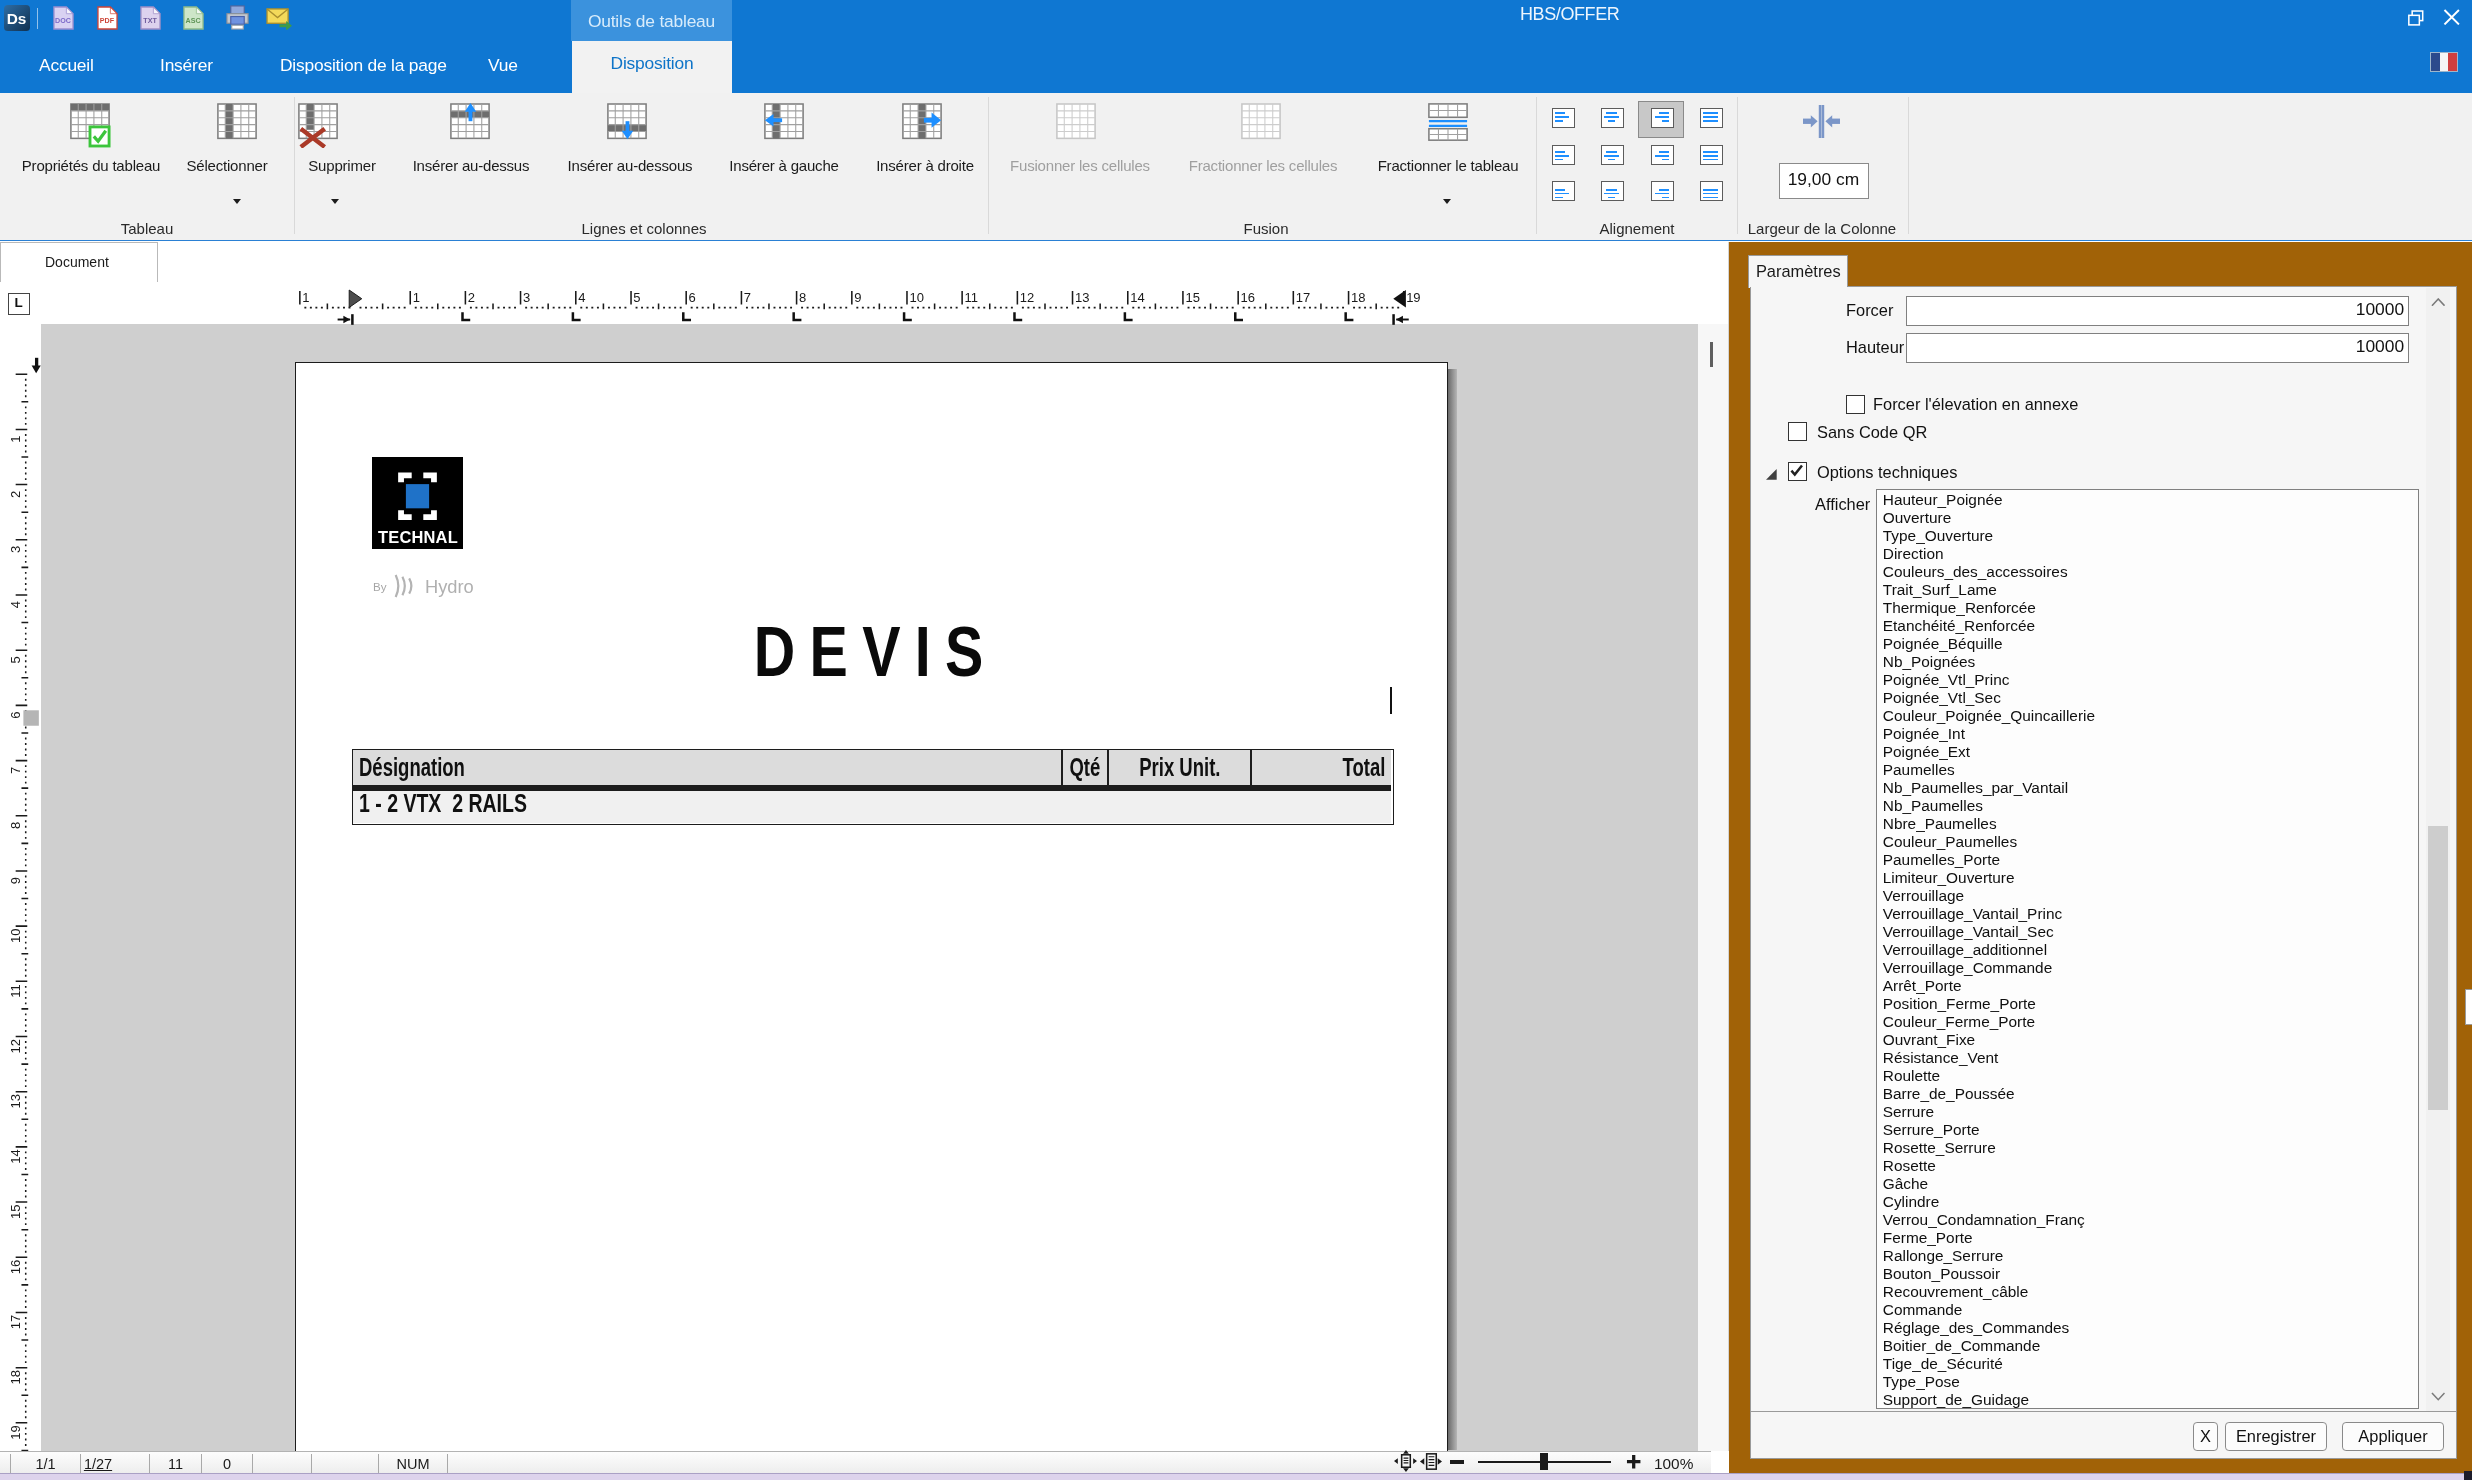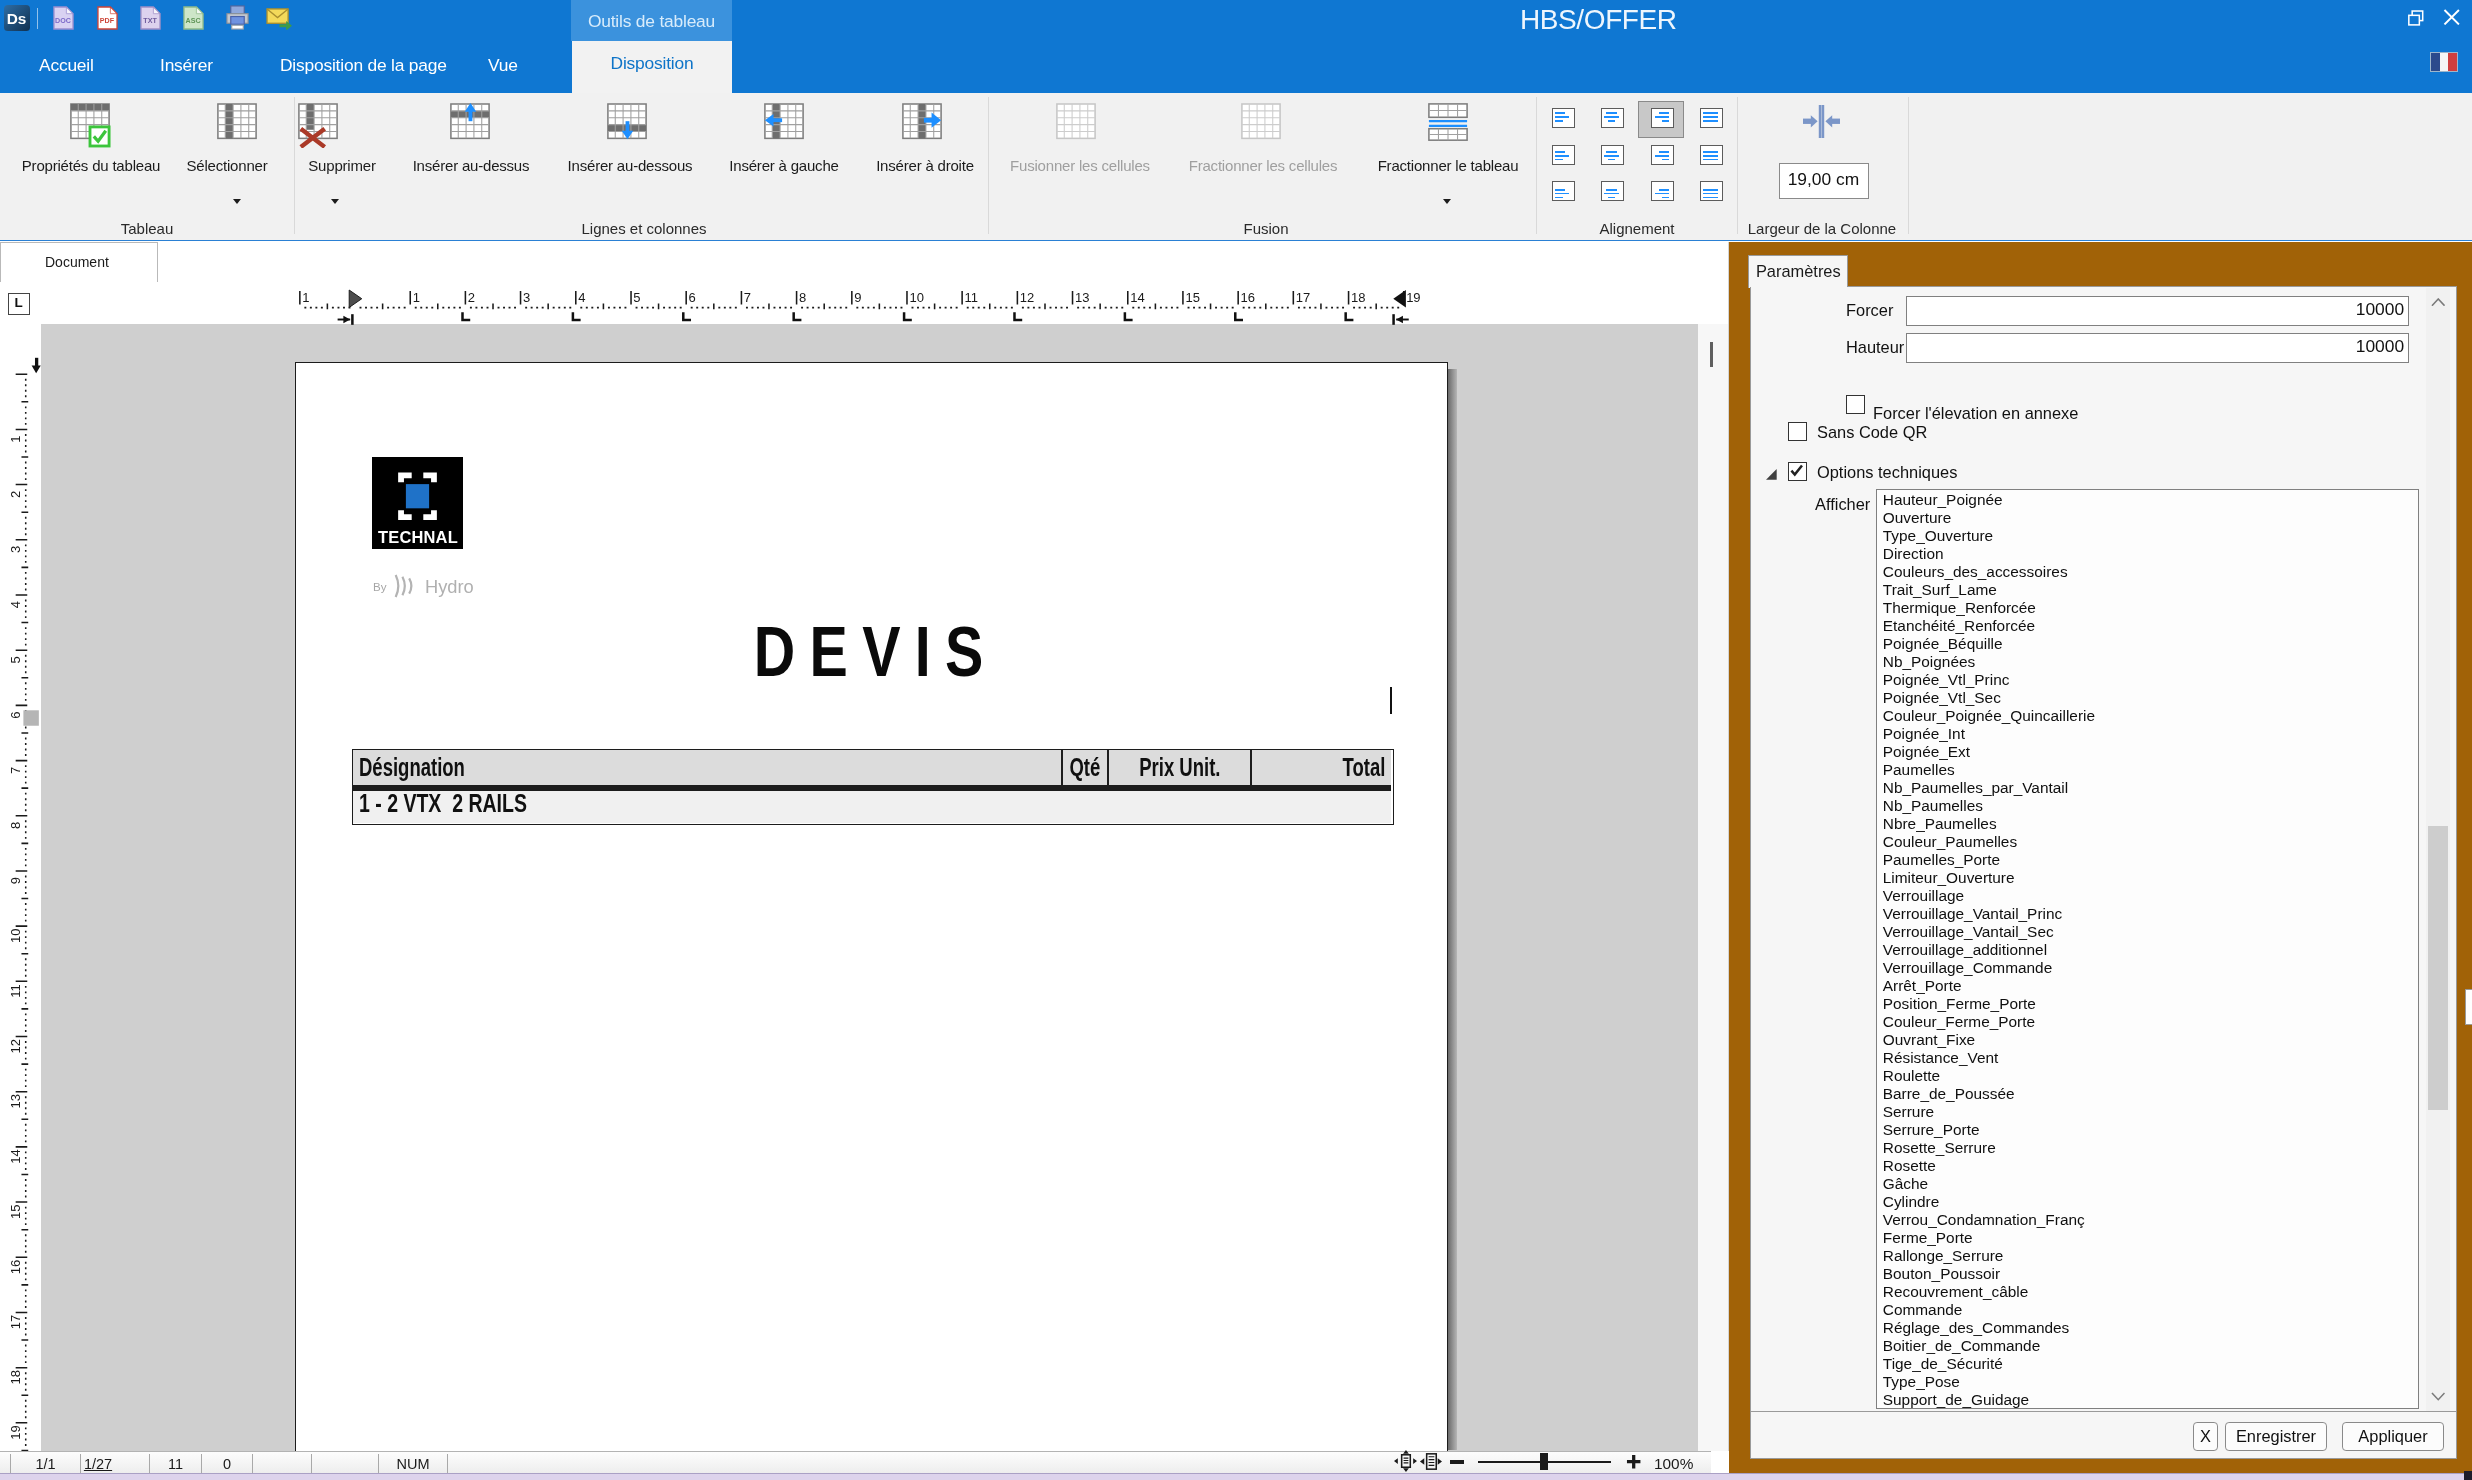--- a/index.html
+++ b/index.html
@@ -5,21 +5,21 @@
 * { margin:0; padding:0; box-sizing:border-box; }
 html,body { width:2473px; height:1480px; }
 body { position:relative; font-family:"Liberation Sans",sans-serif; background:#ffffff; overflow:hidden; }
 .a { position:absolute; }
 svg.a { z-index:6; }
 
 
 #titlebar { left:0; top:0; width:2473px; height:41px; background:#0f77d2; }
 #tabrow { left:0; top:41px; width:2473px; height:52px; background:#0f77d2; }
 #ctxtab { left:571px; top:0; width:161px; height:41px; background:#3b92dd; color:#d8ecfb; font-size:17.4px; text-align:center; line-height:43px; letter-spacing:-0.2px; }
-#titletxt { left:1520px; top:3.9px; color:#eef6fd; font-size:28px; letter-spacing:-0.4px; }
+#titletxt { left:1520px; top:3.9px; color:#eef6fd; font-size:18px; letter-spacing:-0.4px; }
 .tab { color:#ffffff; font-size:17.4px; top:55px; letter-spacing:-0.2px; }
 #activetab { left:572px; top:41px; width:160px; height:52px; background:#f2f2f2; color:#0e74c8; font-size:17.4px; text-align:center; line-height:45px; letter-spacing:-0.2px; }
 
 
 #ribbon { left:0; top:93px; width:2473px; height:148px; background:#f1f1f1; border-bottom:1.9px solid #2a80d4; }
 .gsep { width:1px; top:3.9px; height:137px; background:#d9d9d9; position:absolute; }
 .glabel { position:absolute; top:127px; font-size:15px; color:#2a2a2a; text-align:center; }
 .blabel { position:absolute; top:64px; font-size:15px; letter-spacing:-0.2px; color:#1c1c1c; text-align:center; white-space:nowrap; }
 .blabel.dis { color:#9f9f9f; }
 .icon { position:absolute; top:8.7px; }
@@ -402,21 +402,21 @@
 
 <div class="a" id="rpanel">
   <div id="ptab">Paramètres</div>
   <div style="position:absolute; left:20px; top:44px; width:98px; height:1px; background:#f6f6f6; z-index:3;"></div>
   <div id="gbox">
     <div class="plabel" style="left:95px; top:13.5px;">Forcer</div>
     <div class="pfield" style="left:155px; top:8.7px; width:503px; height:30px;">10000</div>
     <div class="plabel" style="left:95px; top:51px;">Hauteur</div>
     <div class="pfield" style="left:155px; top:46px; width:503px; height:30px;">10000</div>
     <div class="pcheck" style="left:95px; top:108px;"></div>
-    <div class="plabel" style="left:122px; top:117px;">Forcer l'élevation en annexe</div>
+    <div class="plabel" style="left:122px; top:108px;">Forcer l'élevation en annexe</div>
     <div class="pcheck" style="left:37px; top:135px;"></div>
     <div class="plabel" style="left:66px; top:136px;">Sans Code QR</div>
     <svg style="position:absolute; left:15.4px; top:181px;" width="12.6" height="12.6" viewBox="0 0 13 13">
         <polygon points="11,1 11,12 0,12" fill="#404040"></polygon>
       </svg>
     <div class="pcheck" style="left:37px; top:175px;"><svg width="15.4" height="15.4" viewBox="0 0 16 16">
           <path d="M2.5 8 L6 12 L13.5 2.5" stroke="#222" stroke-width="2.6" fill="none"></path>
         </svg></div>
     <div class="plabel" style="left:66px; top:176px;">Options techniques</div>
     <div class="plabel" style="left:64px; top:208px;">Afficher</div>

